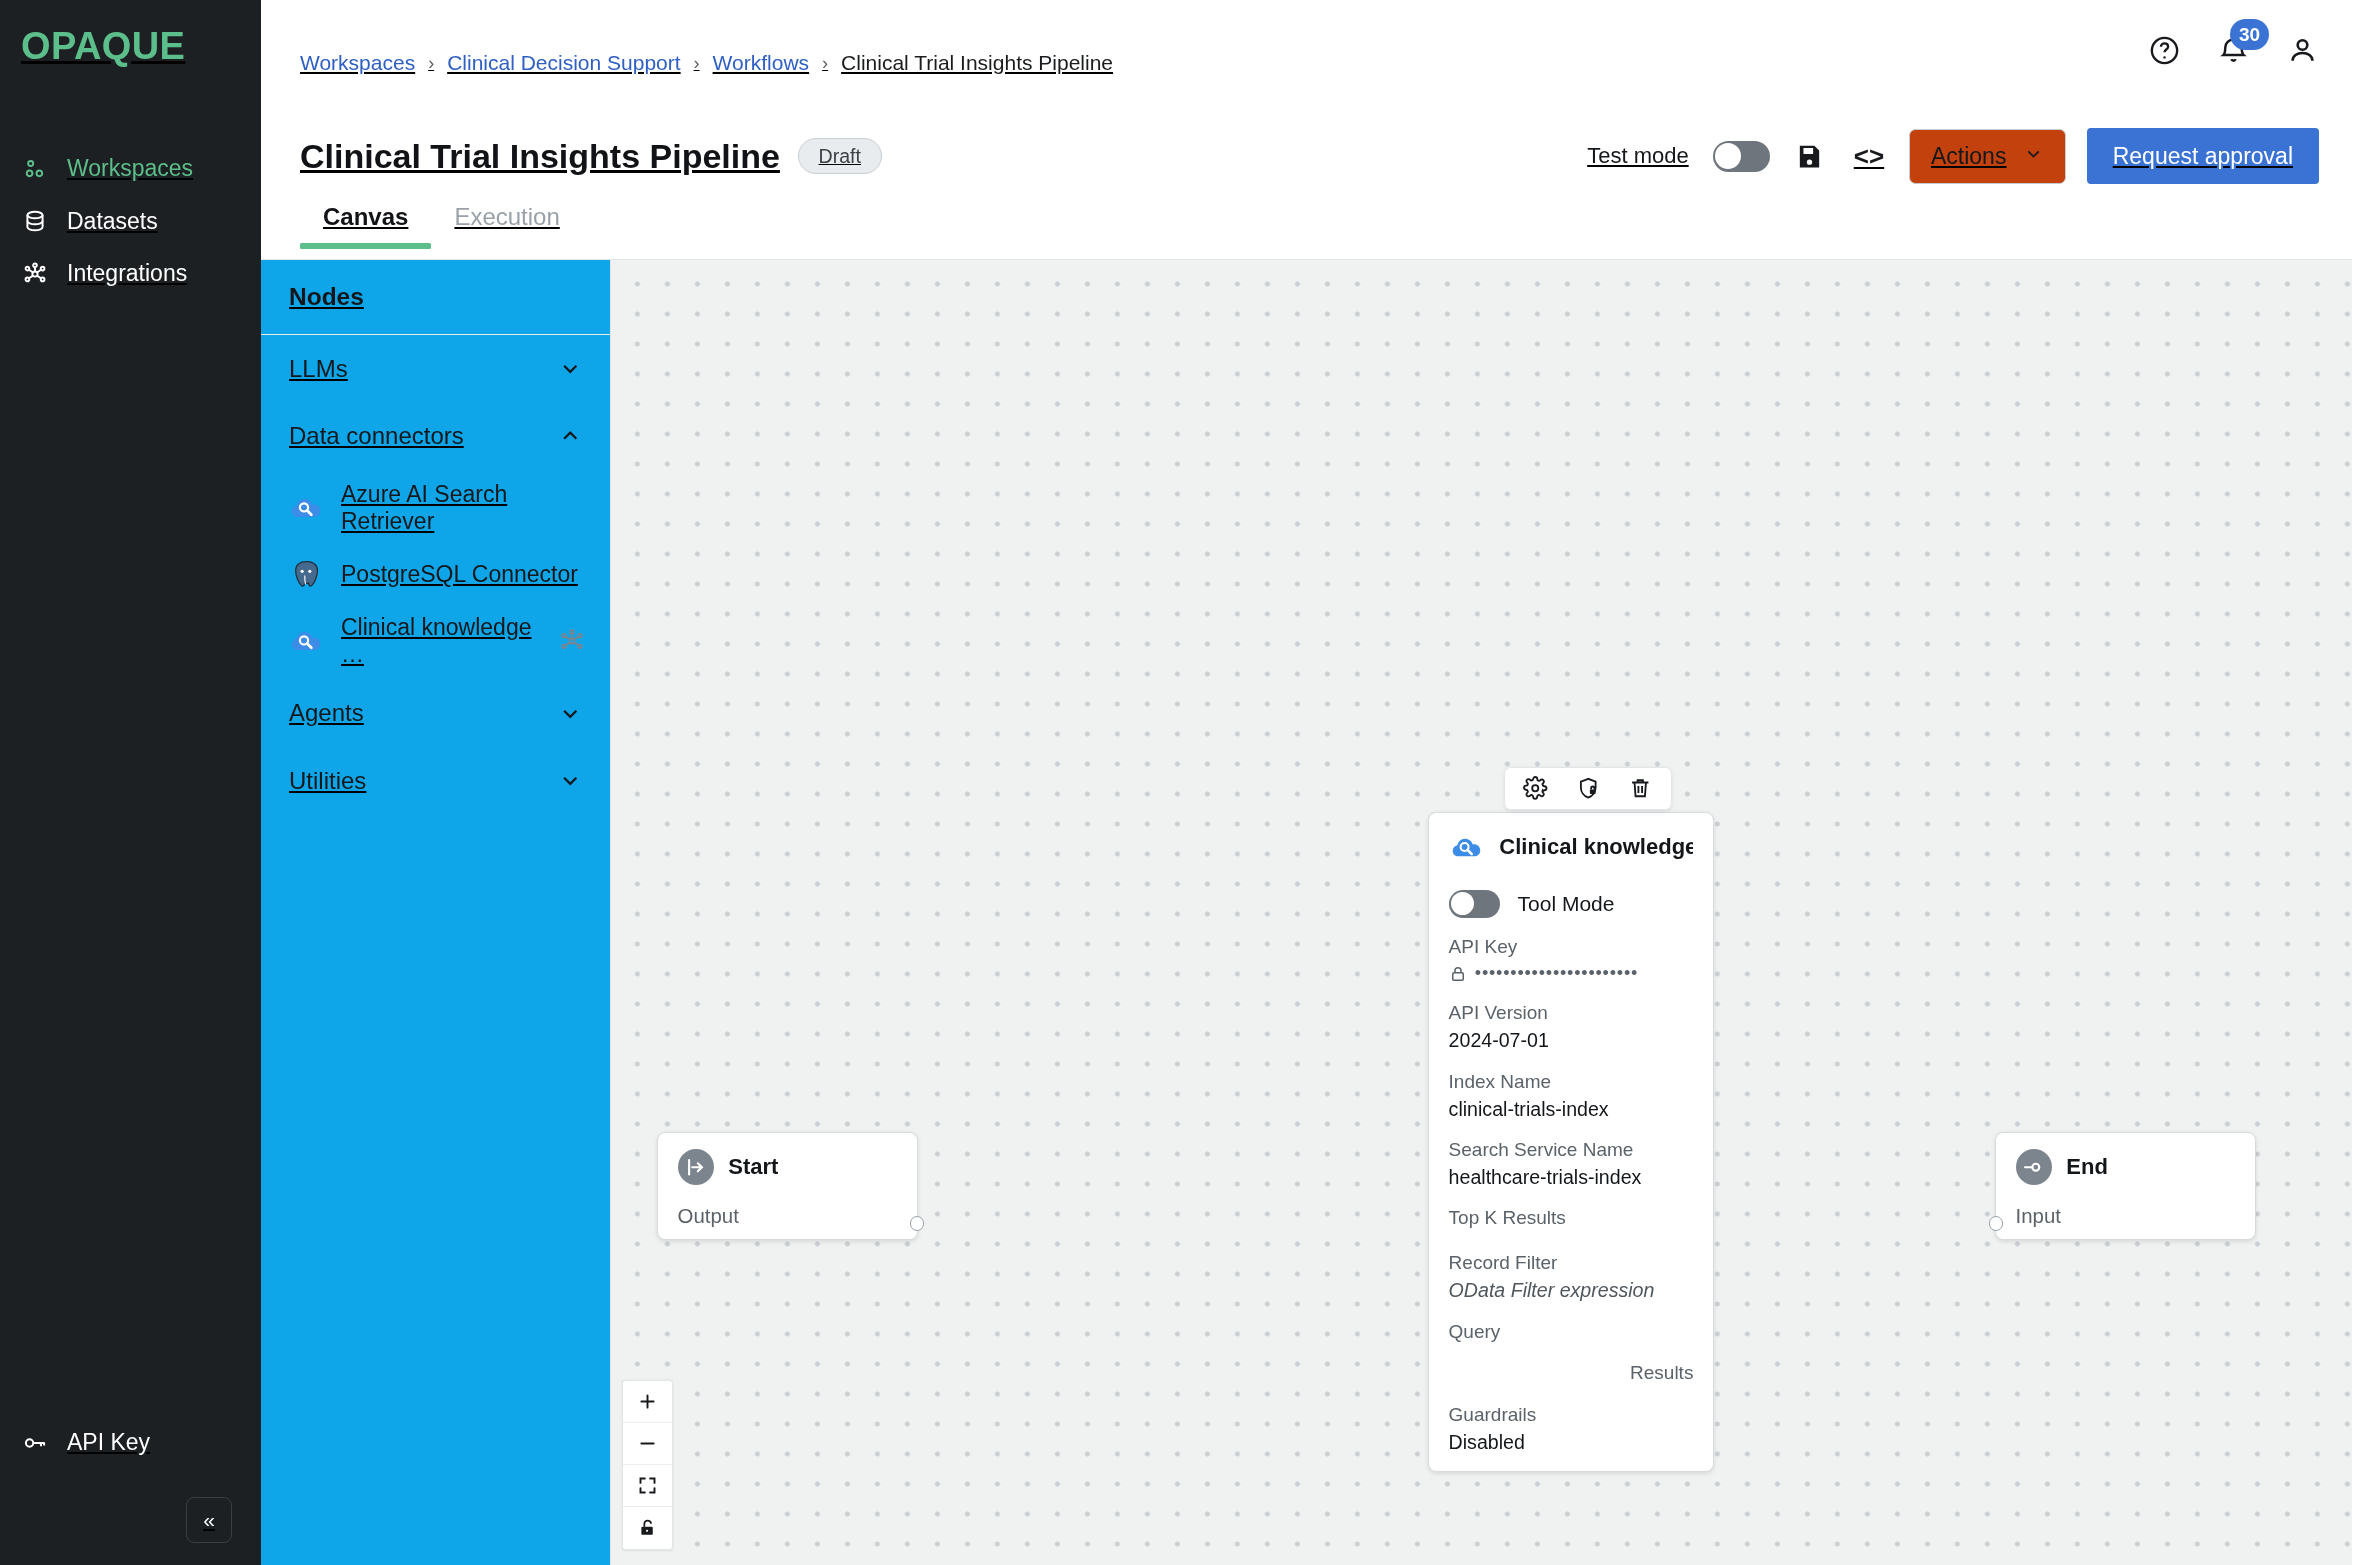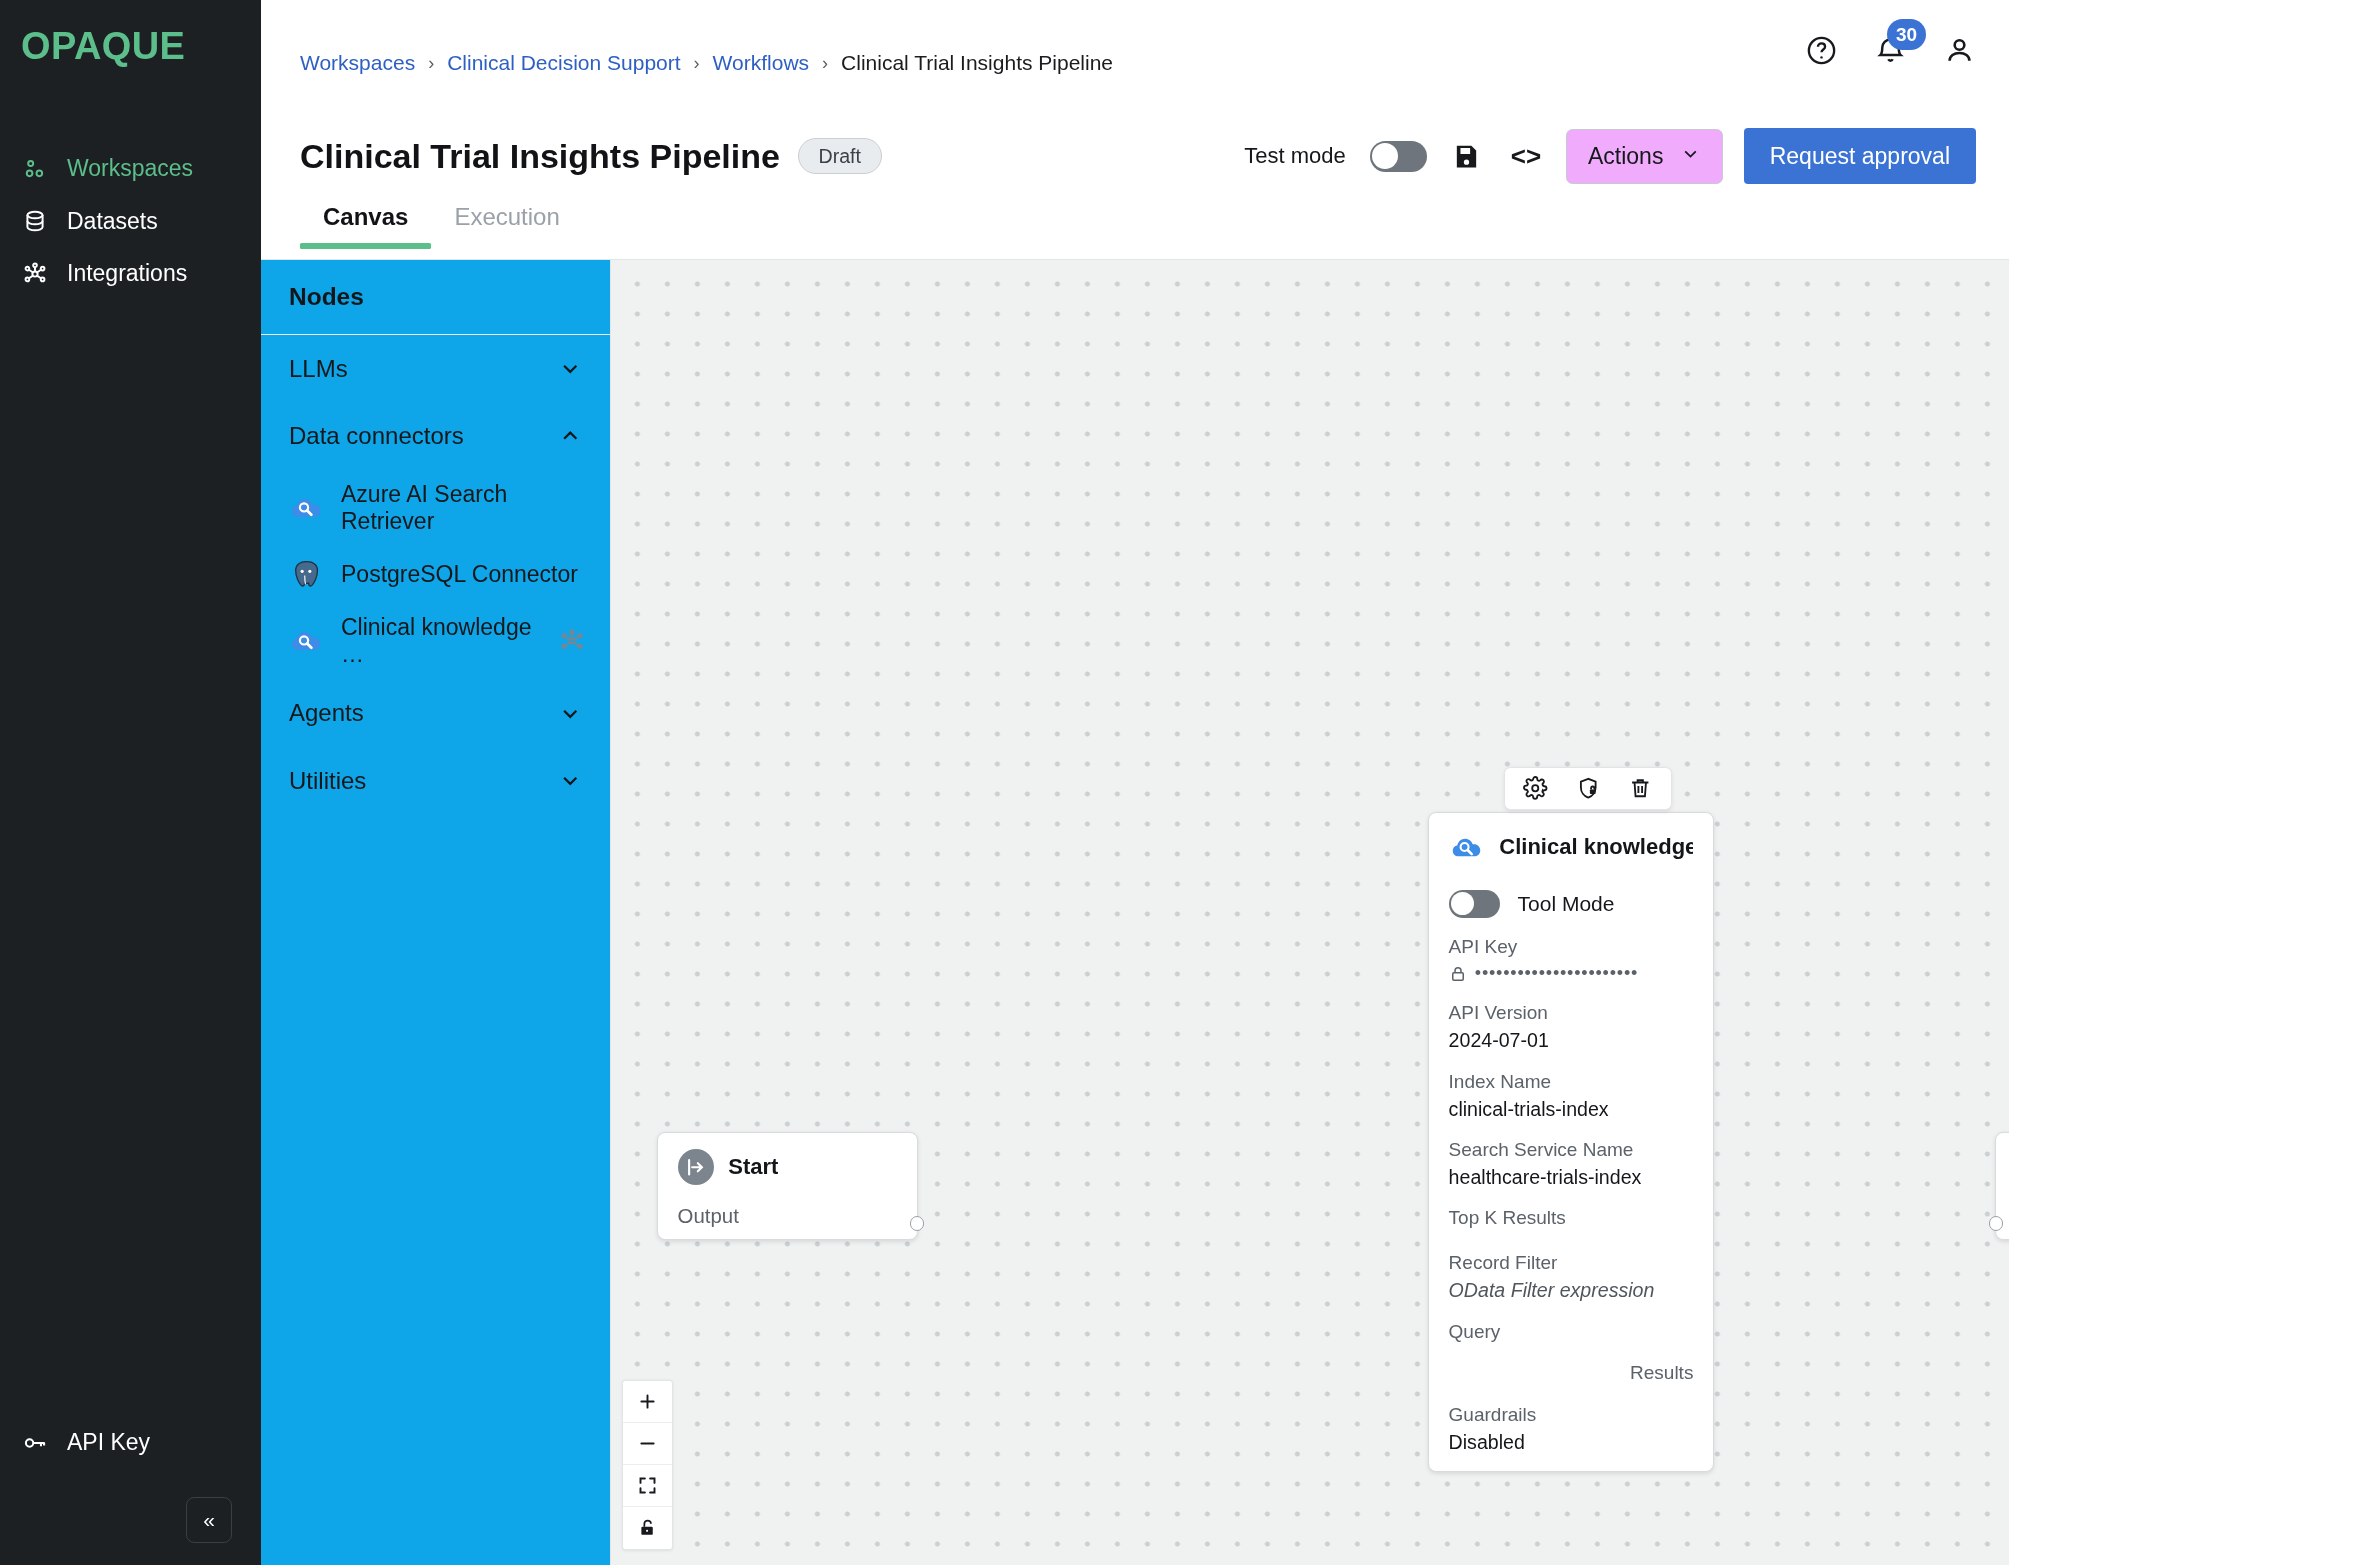--- a/index.html
+++ b/index.html
@@ -2,21 +2,21 @@
 <html style="font-size:13px"><head>
 <meta charset="utf-8">
 <style>
   * { box-sizing: border-box; margin: 0; padding: 0; }
   html, body {
     width: 2377px; height: 1566px;
     font-family: "Liberation Sans", sans-serif;
     background: #ffffff;
     overflow: hidden;
   }
-  .app { display: flex; width: 2009px; height: 1566px; }
+  .app { display: flex; width: 2352px; height: 1566px; text-decoration: underline; }
 
   
   .sidebar {
     width: 261px; min-width: 261px; height: 1566px;
     background: #1D2023;
     display: flex; flex-direction: column;
     position: relative;
   }
   .logo {
     color: #5CBE8A;
@@ -99,21 +99,21 @@
     position: absolute; top: 2.5px; left: 2.5px;
     width: 26px; height: 26px; border-radius: 50%; background: #ffffff;
   }
   .icon-btn {
     width: 38px; height: 38px; display: flex; align-items: center; justify-content: center;
     cursor: pointer; color: #17191C;
   }
   .icon-btn svg { width: 29px; height: 29px; }
   .code-btn { font-size: 26px; font-weight: 600; color:#17191C; }
   .btn-outline {
-    border: 0.8px solid #C5CBD1; background: #f0abfc; border-radius: 6.5px;
+    border: 0.8px solid #C5CBD1; background: #c2410c; border-radius: 6.5px;
     font-size: 23px; color: #15181B;
     padding: 13px 21px; display: flex; align-items: center; gap: 16.3px;
     cursor: pointer;
   }
   .btn-primary {
     background: #3B73D4; color: #ffffff; border: none; border-radius: 4px;
     font-size: 23px; padding: 14.7px 26px; cursor: pointer;
   }
 
   .tabsrow {

